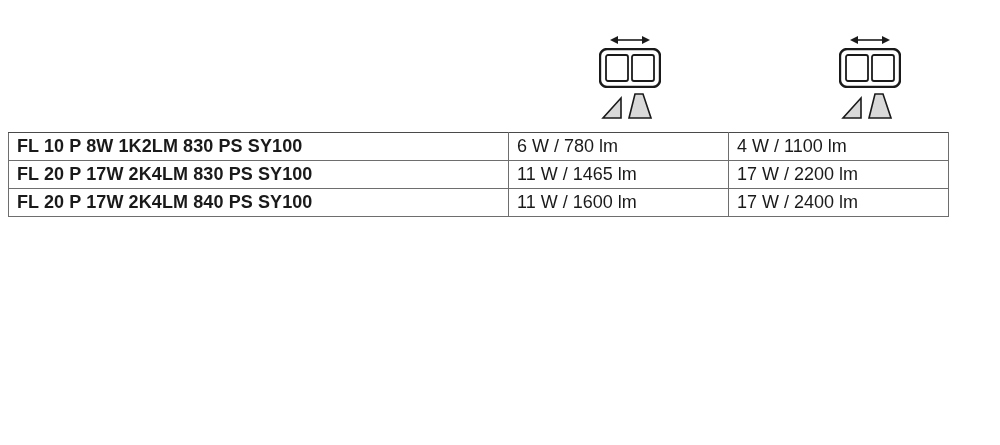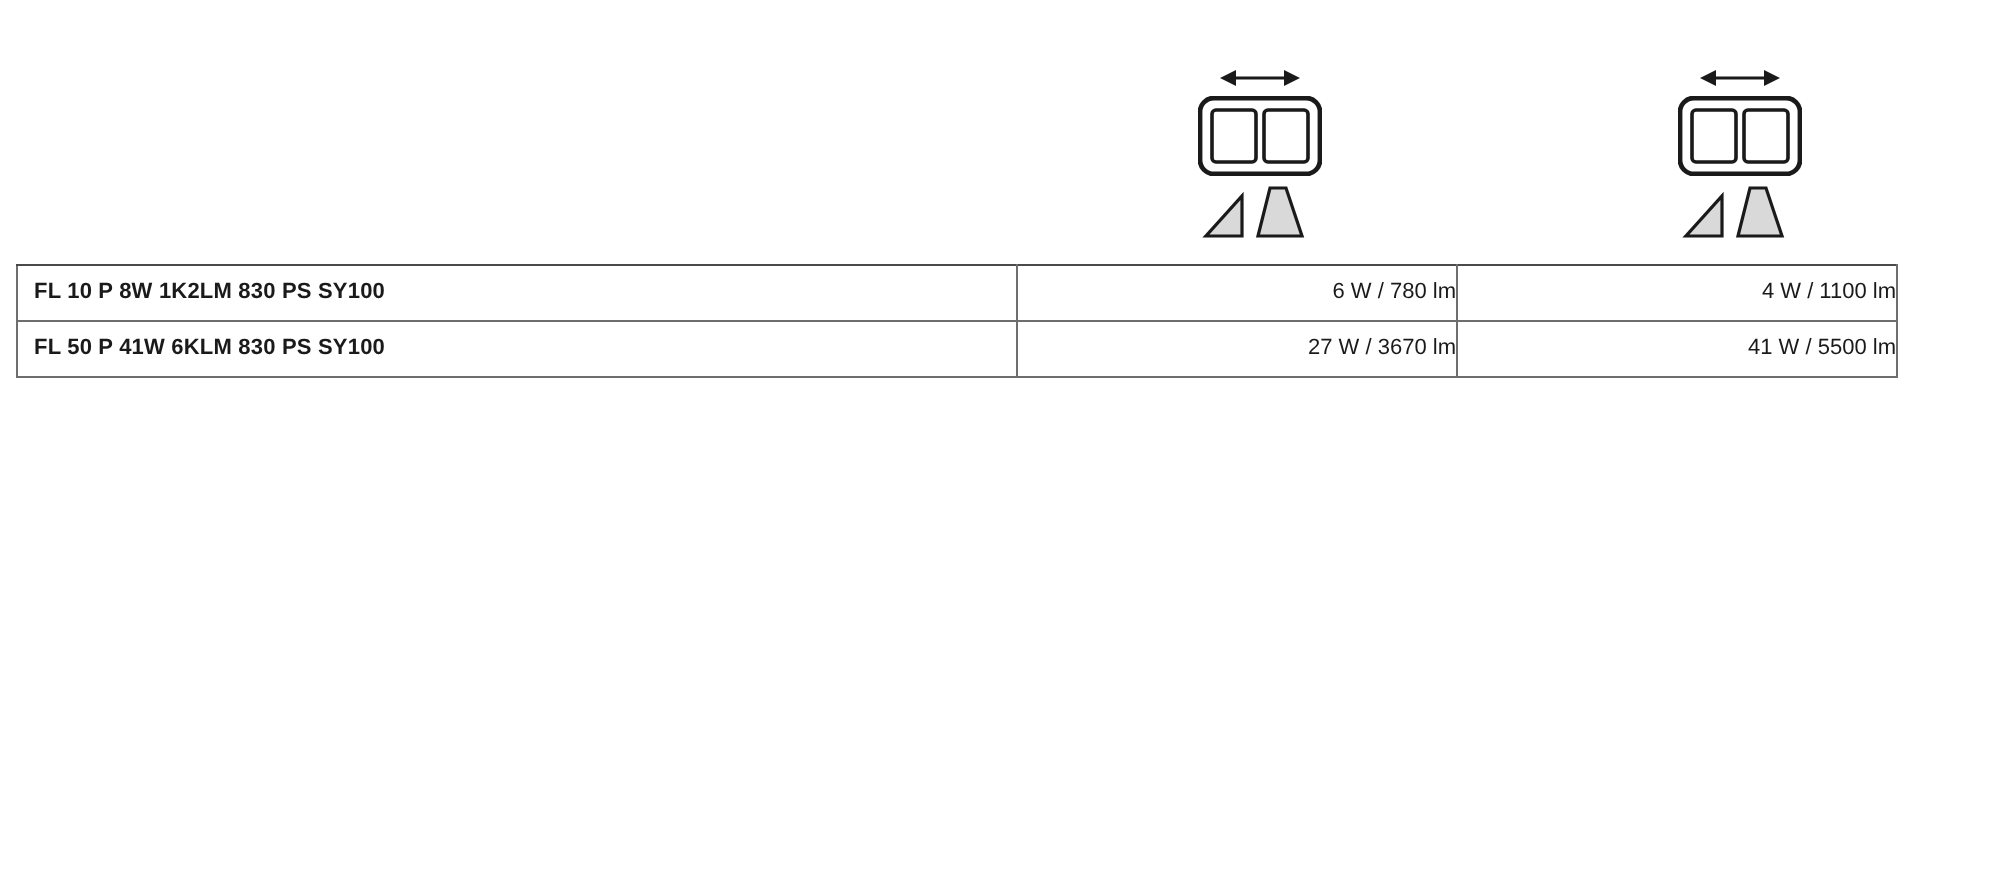--- a/index.html
+++ b/index.html
@@ -62,35 +62,35 @@
     top: 132px;
     width: 940px;
     border-collapse: collapse;
     table-layout: fixed;
   }
   .spec-table tr {
     height: 28px;
   }
   .spec-table td {
     border: 1px solid #6e6e6e;
-    font-size: 11px;
+    font-size: 18px;
     line-height: 1.1;
     padding: 0 0 0 8px;
     height: 28px;
     box-sizing: border-box;
   }
   .col-name {
     width: 500px;
     font-weight: bold;
     letter-spacing: 0.1px;
     white-space: nowrap;
   }
   .col-val {
     width: 220px;
-    text-align: right;
+    text-align: left;
     padding: 0;
     font-weight: normal;
   }
   .spec-table tr:first-child td { border-top: 1px solid #4a4a4a; }
 </style>
 </head>
 <body>
 
 <div class="page">
 
@@ -145,20 +145,25 @@
   </div>
 
   <table class="spec-table">
     <tbody>
       <tr>
         <td class="col-name">FL 10 P 8W 1K2LM 830 PS SY100</td>
         <td class="col-val">6 W / 780 lm</td>
         <td class="col-val">4 W / 1100 lm</td>
       </tr>
       <tr>
-        <td class="col-name">FL 50 P 41W 6KLM 830 PS SY100</td>
-        <td class="col-val">27 W / 3670 lm</td>
-        <td class="col-val">41 W / 5500 lm</td>
+        <td class="col-name">FL 20 P 17W 2K4LM 830 PS SY100</td>
+        <td class="col-val">11 W / 1465 lm</td>
+        <td class="col-val">17 W / 2200 lm</td>
+      </tr>
+      <tr>
+        <td class="col-name">FL 20 P 17W 2K4LM 840 PS SY100</td>
+        <td class="col-val">11 W / 1600 lm</td>
+        <td class="col-val">17 W / 2400 lm</td>
       </tr>
     </tbody>
   </table>
 
 </div>
 
 </body></html>

